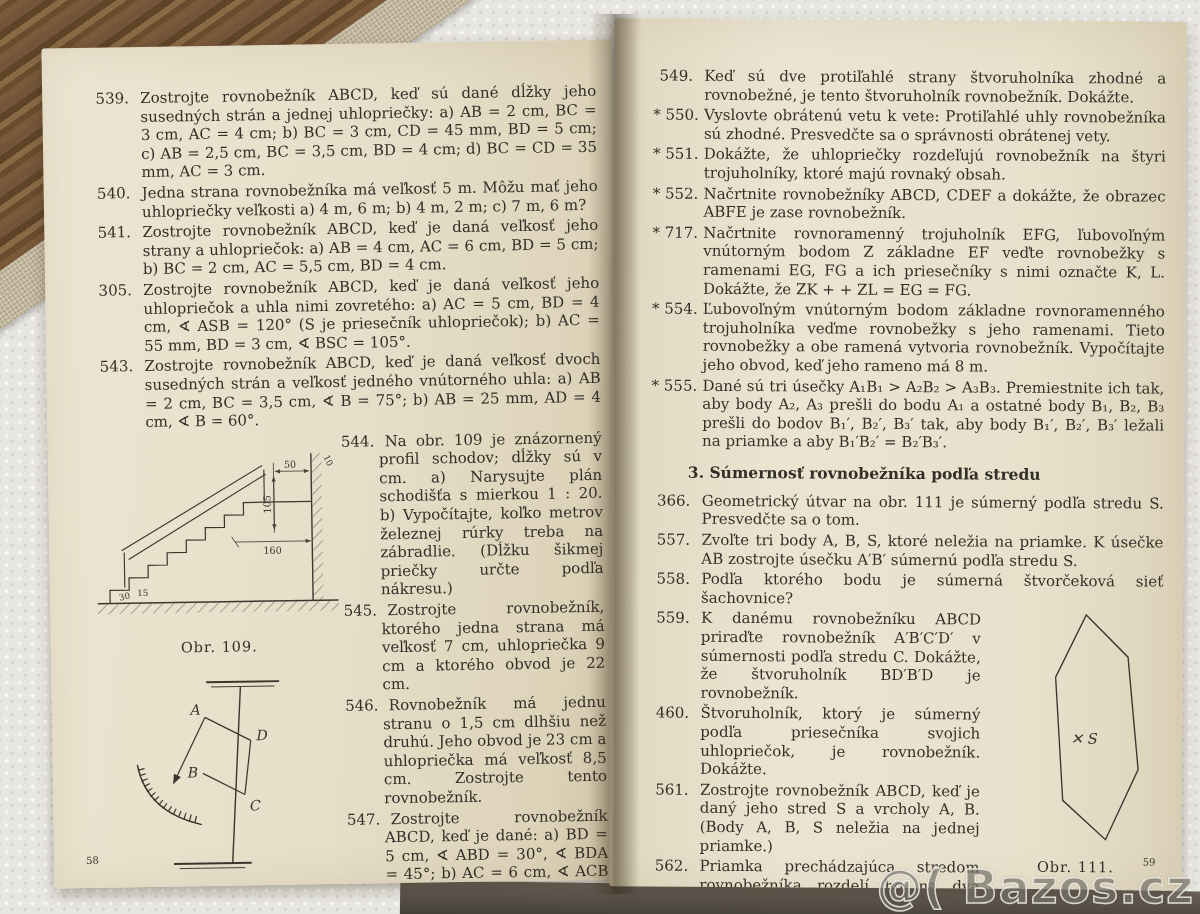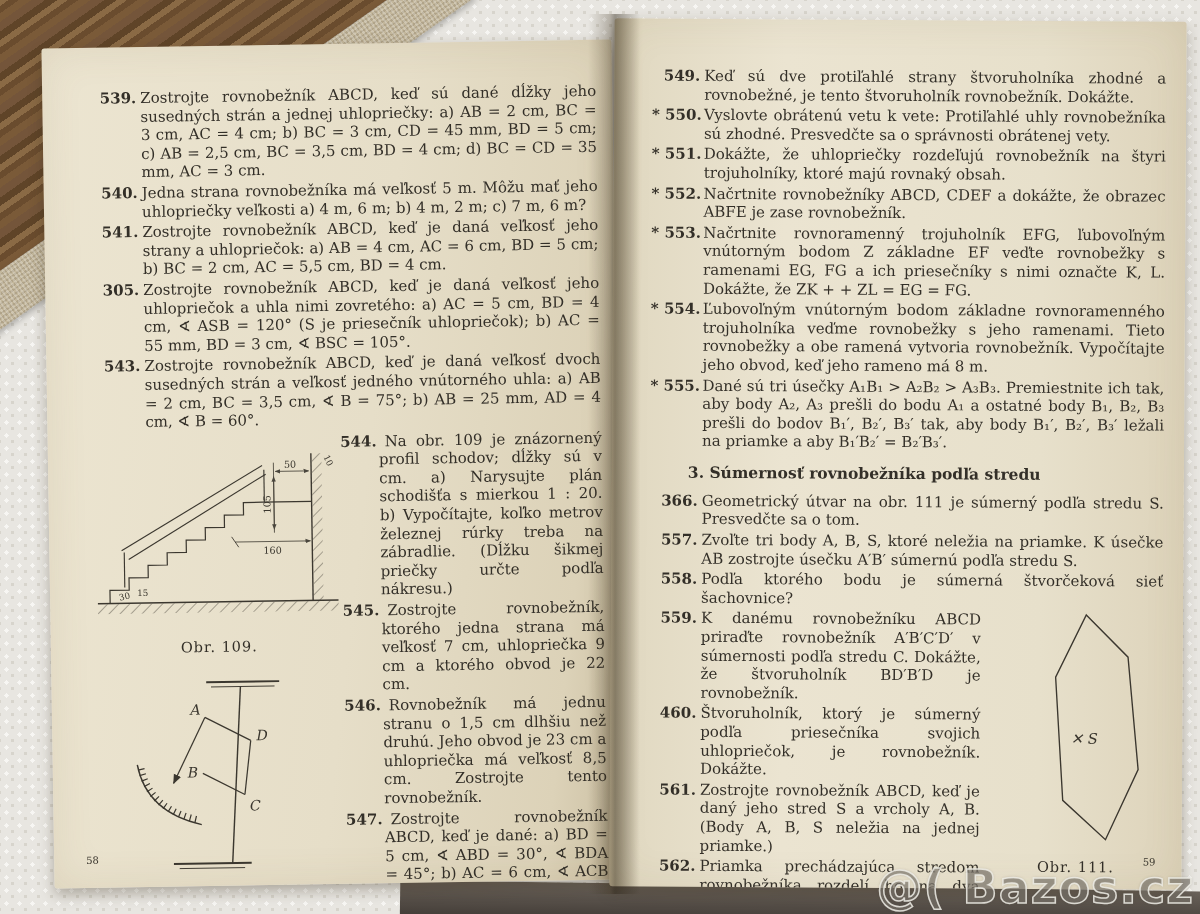--- a/index.html
+++ b/index.html
@@ -59,21 +59,21 @@
   .page-inner{position:relative;width:100%;height:100%;overflow:hidden;}
   .pl-content{padding:42px 16px 0 46px;}
   .pr-content{padding:48px 20px 0 38px;}
 
   .prob{
     font-size:15px;line-height:1.24;color:#332f28;margin:0 0 2px 0;
     text-align:justify;padding-left:52px;
   }
   .prob .pnum{
     display:inline-block;width:48px;margin-left:-52px;margin-right:4px;
-    text-align:right;font-weight:bold;white-space:nowrap;
+    text-align:center;font-weight:normal;white-space:nowrap;
   }
   .lp-row{display:flex;margin-top:4px;}
   .lp-figs{width:245px;flex:0 0 245px;padding-top:6px;}
   .lp-col{flex:1;min-width:0;}
   .lp-col .prob{padding-left:40px;}
   .lp-col .prob .pnum{width:38px;margin-left:-40px;margin-right:8px;}
 
   figure{margin:0;padding:0;}
   figcaption{
     font-size:14.5px;text-align:center;color:#332f28;letter-spacing:1px;margin-top:2px;
@@ -211,21 +211,21 @@
   </div>
 </div>
 
 <div class="page page-right">
   <div class="page-inner">
     <div class="pr-content">
       <p class="prob"><span class="pnum">549.</span><span>Keď sú dve protiľahlé strany štvoruholníka zhodné a rovnobežné, je tento štvoruholník rovnobežník. Dokážte.</span></p>
       <p class="prob"><span class="pnum">* 550.</span><span>Vyslovte obrátenú vetu k vete: Protiľahlé uhly rovnobežníka sú zhodné. Presvedčte sa o správnosti obrátenej vety.</span></p>
       <p class="prob"><span class="pnum">* 551.</span><span>Dokážte, že uhlopriečky rozdeľujú rovnobežník na štyri trojuholníky, ktoré majú rovnaký obsah.</span></p>
       <p class="prob"><span class="pnum">* 552.</span><span>Načrtnite rovnobežníky ABCD, CDEF a dokážte, že obrazec ABFE je zase rovnobežník.</span></p>
-      <p class="prob"><span class="pnum">* 553.</span><span>Načrtnite rovnoramenný trojuholník EFG, ľubovoľným vnútorným bodom Z základne EF veďte rovnobežky s ramenami EG, FG a ich priesečníky s nimi označte K, L. Dokážte, že ZK + + ZL = EG = FG.</span></p>
+      <p class="prob"><span class="pnum">* 717.</span><span>Načrtnite rovnoramenný trojuholník EFG, ľubovoľným vnútorným bodom Z základne EF veďte rovnobežky s ramenami EG, FG a ich priesečníky s nimi označte K, L. Dokážte, že ZK + + ZL = EG = FG.</span></p>
       <p class="prob"><span class="pnum">* 554.</span><span>Ľubovoľným vnútorným bodom základne rovnoramenného trojuholníka veďme rovnobežky s jeho ramenami. Tieto rovnobežky a obe ramená vytvoria rovnobežník. Vypočítajte jeho obvod, keď jeho rameno má 8 m.</span></p>
       <p class="prob"><span class="pnum">* 555.</span><span>Dané sú tri úsečky A₁B₁ &gt; A₂B₂ &gt; A₃B₃. Premiestnite ich tak, aby body A₂, A₃ prešli do bodu A₁ a ostatné body B₁, B₂, B₃ prešli do bodov B₁′, B₂′, B₃′ tak, aby body B₁′, B₂′, B₃′ ležali na priamke a aby B₁′B₂′ = B₂′B₃′.</span></p>
 
       <div class="section-head">3. Súmernosť rovnobežníka podľa stredu</div>
 
       <p class="prob"><span class="pnum">366.</span><span>Geometrický útvar na obr. 111 je súmerný podľa stredu S. Presvedčte sa o tom.</span></p>
       <p class="prob"><span class="pnum">557.</span><span>Zvoľte tri body A, B, S, ktoré neležia na priamke. K úsečke AB zostrojte úsečku A′B′ súmernú podľa stredu S.</span></p>
       <p class="prob"><span class="pnum">558.</span><span>Podľa ktorého bodu je súmerná štvorčeková sieť šachovnice?</span></p>
 
       <figure class="fig111">

